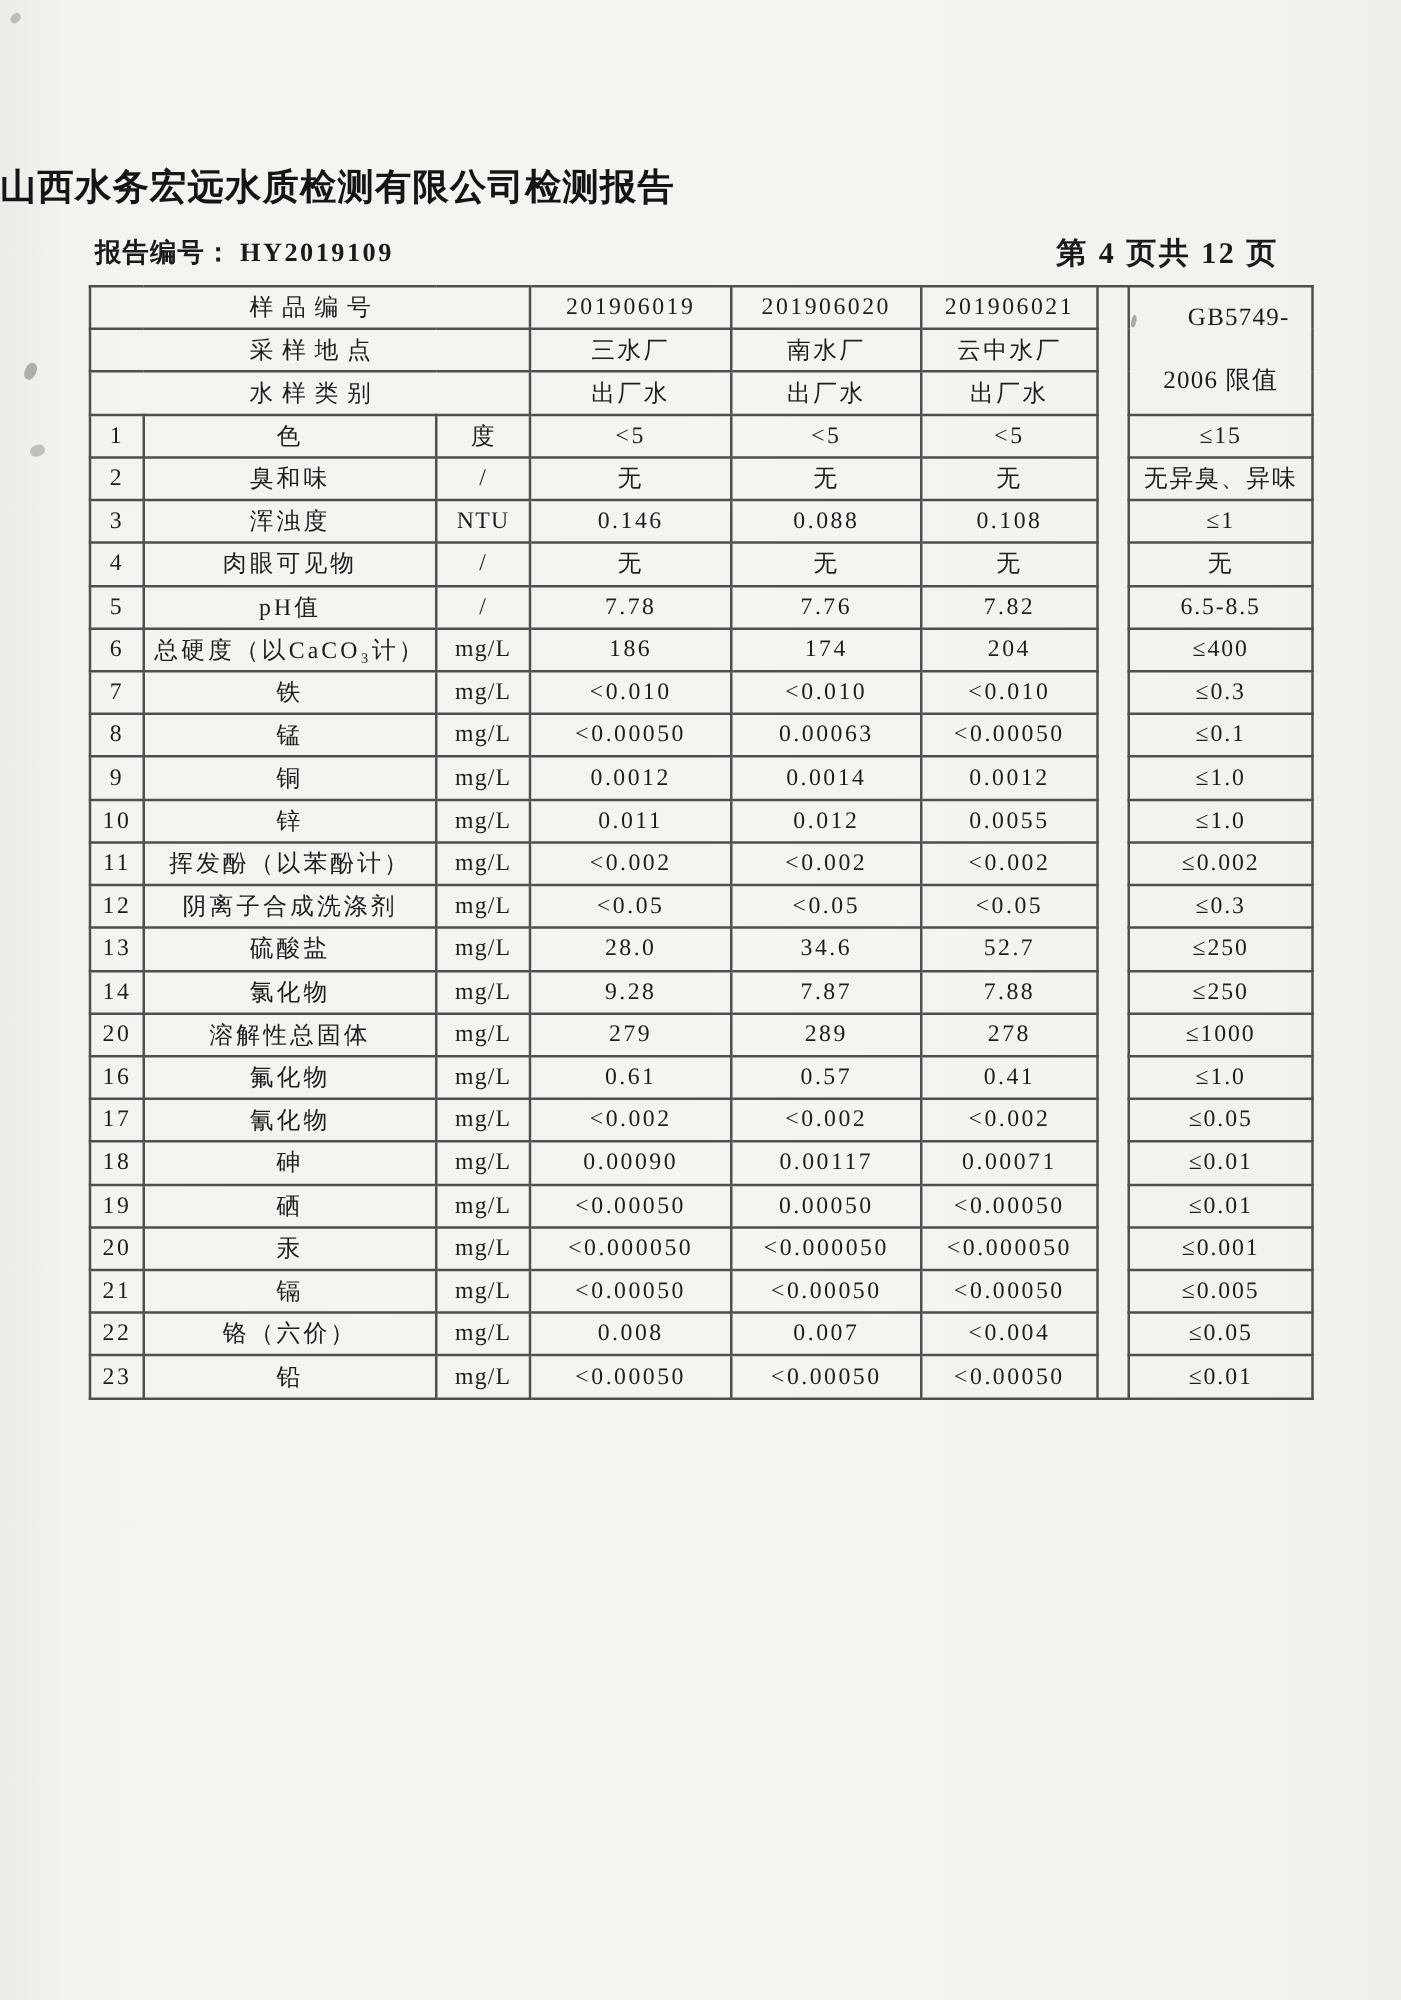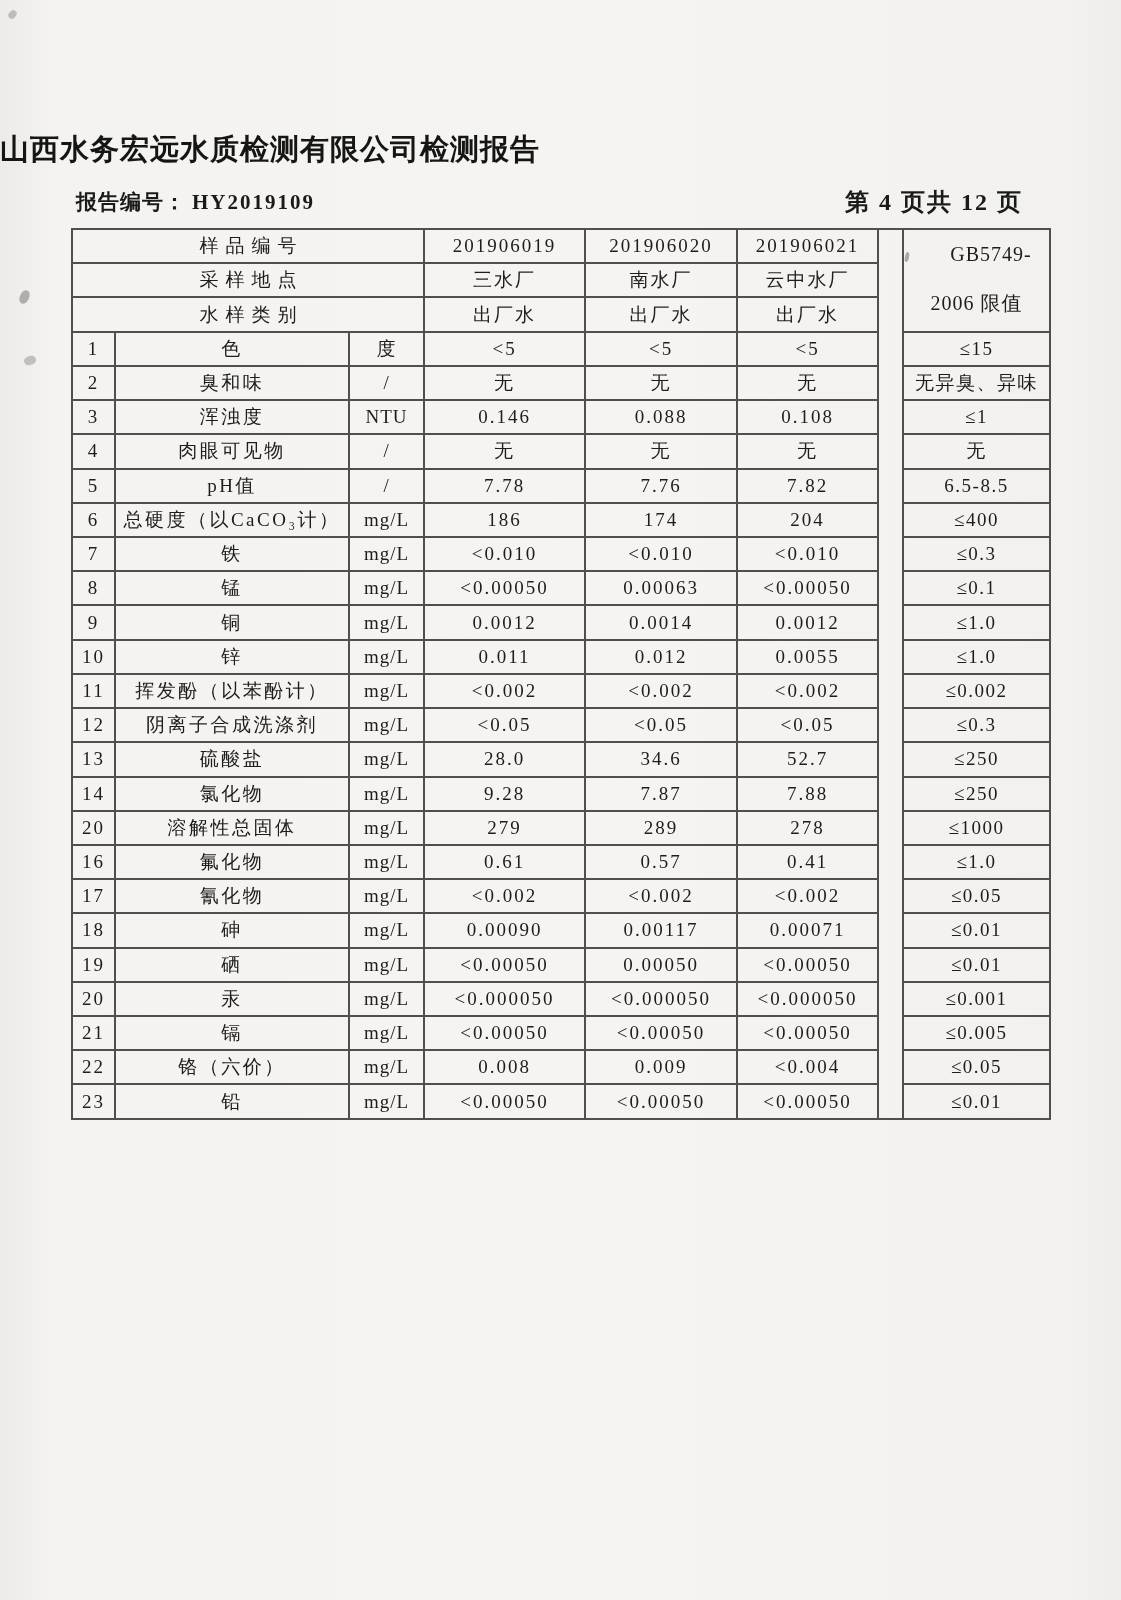--- a/index.html
+++ b/index.html
@@ -292,21 +292,21 @@
           <td class="c-val">&lt;0.00050</td>
           <td class="c-val">&lt;0.00050</td>
           <td class="c-val">&lt;0.00050</td>
           <td class="c-limit">≤0.005</td>
         </tr>
         <tr>
           <td class="c-no">22</td>
           <td class="c-name">铬（六价）</td>
           <td class="c-unit">mg/L</td>
           <td class="c-val">0.008</td>
-          <td class="c-val">0.009</td>
+          <td class="c-val">0.007</td>
           <td class="c-val">&lt;0.004</td>
           <td class="c-limit">≤0.05</td>
         </tr>
         <tr>
           <td class="c-no">23</td>
           <td class="c-name">铅</td>
           <td class="c-unit">mg/L</td>
           <td class="c-val">&lt;0.00050</td>
           <td class="c-val">&lt;0.00050</td>
           <td class="c-val">&lt;0.00050</td>

